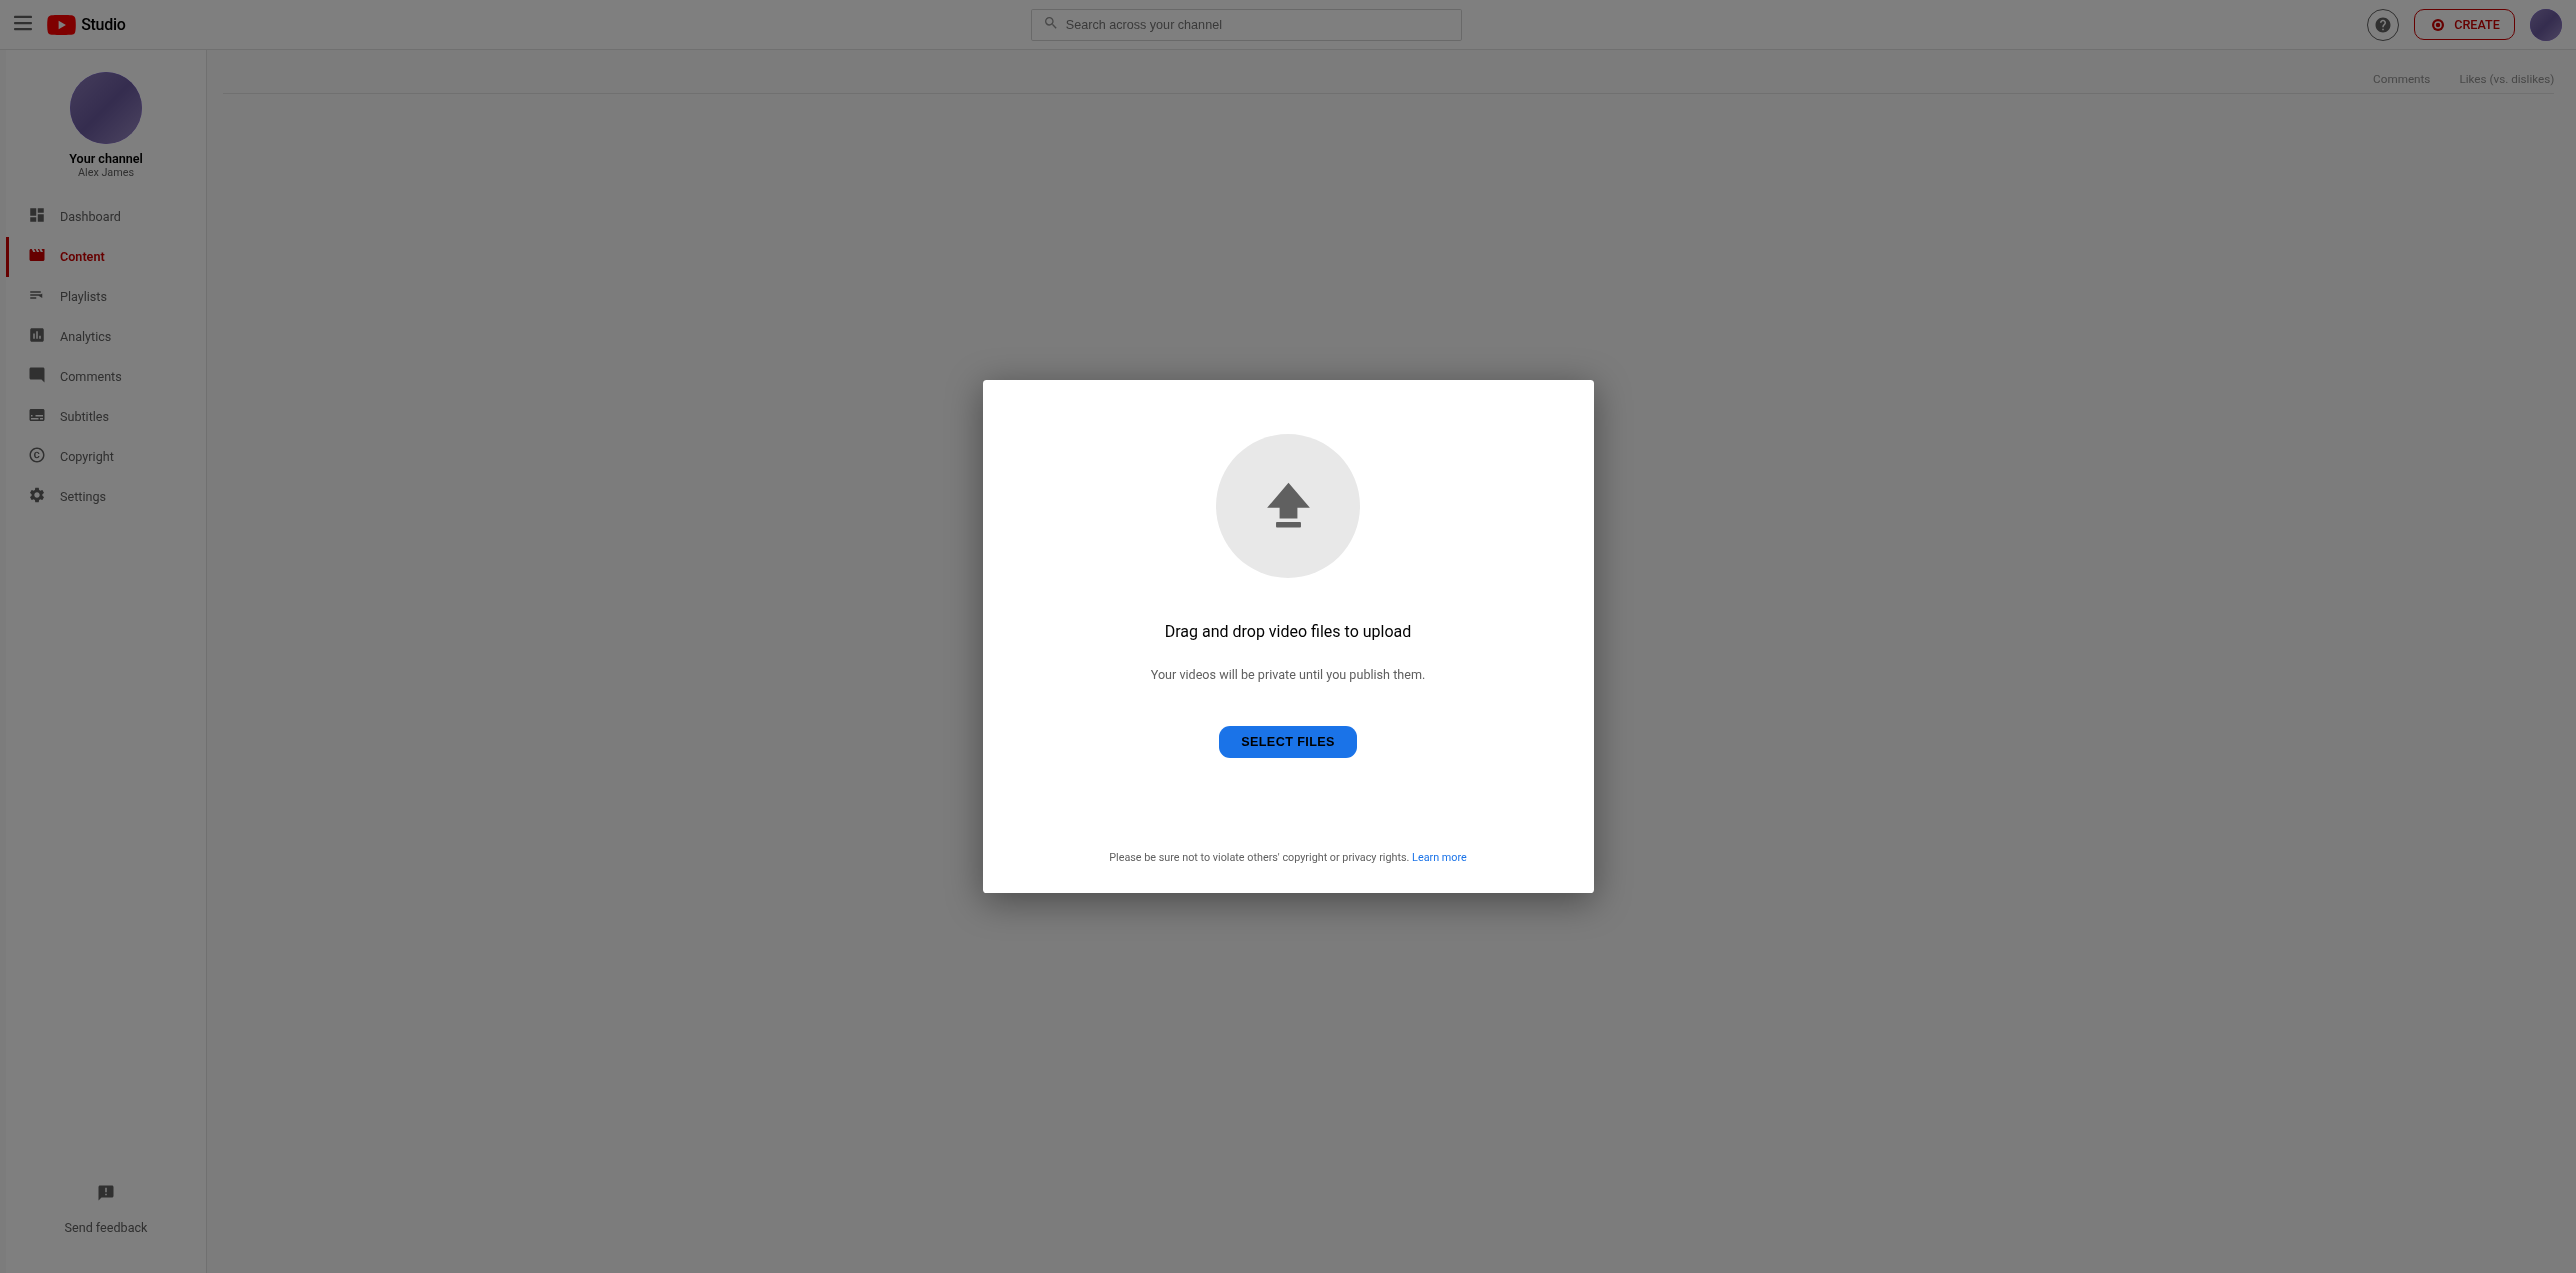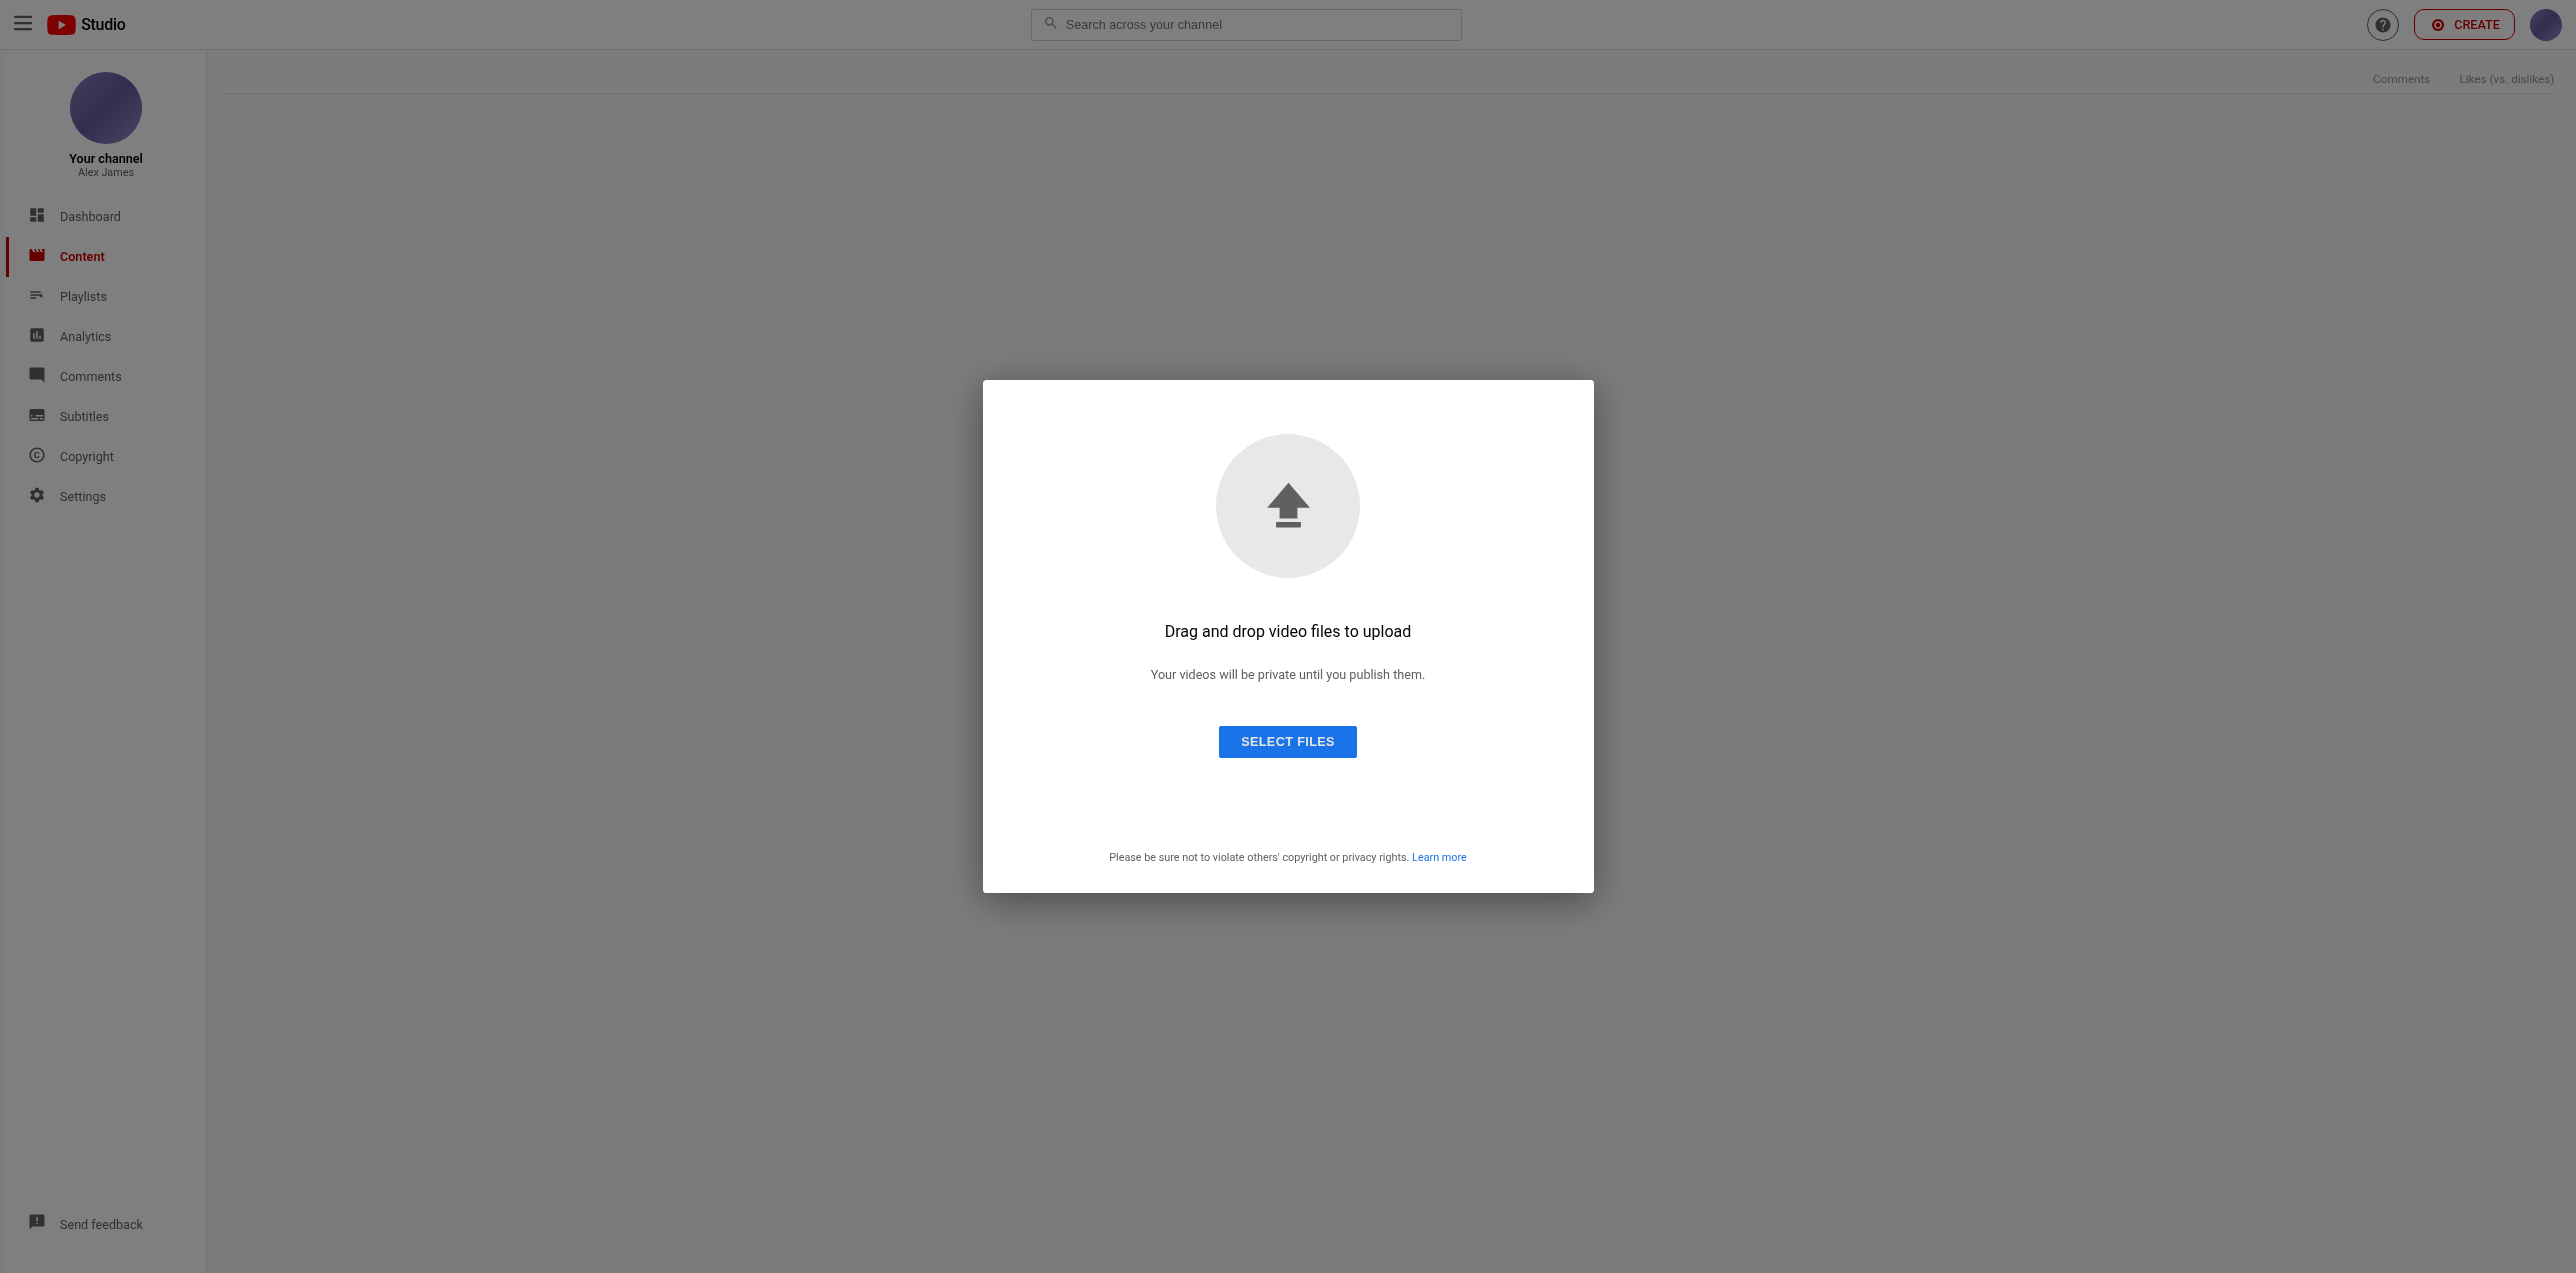--- a/index.html
+++ b/index.html
@@ -189,23 +189,23 @@
     .upload-title {
       font-size: 16px; font-weight: 400; color: #030303;
       margin-bottom: 7.2px;
     }
     .upload-subtitle {
       font-size: 12.6px; color: #606060;
       margin-bottom: 25px;
     }
     .select-files-btn {
       background: #1a73e8;
-      color: #e5e5e5;
+      color: #000000;
       border: none;
-      border-radius: 2px;
+      border-radius: 11px;
       padding: 9px 22px;
       font-size: 12.6px; font-weight: 600;
       letter-spacing: 0.4px;
       cursor: pointer;
       text-transform: uppercase;
       margin-bottom: 54px;
     }
     .modal-footer {
       padding: 0 36px 25px;
       text-align: center;
@@ -353,21 +353,21 @@
     <a class="nav-item">
       <span class="icon">
         <svg width="18" height="18" viewBox="0 0 24 24" fill="currentColor">
           <path d="M19.14,12.94c0.04-0.3,0.06-0.61,0.06-0.94c0-0.32-0.02-0.64-0.07-0.94l2.03-1.58c0.18-0.14,0.23-0.41,0.12-0.61 l-1.92-3.32c-0.12-0.22-0.37-0.29-0.59-0.22l-2.39,0.96c-0.5-0.38-1.03-0.7-1.62-0.94L14.4,2.81c-0.04-0.24-0.24-0.41-0.48-0.41 h-3.84c-0.24,0-0.43,0.17-0.47,0.41L9.25,5.35C8.66,5.59,8.12,5.92,7.63,6.29L5.24,5.33c-0.22-0.08-0.47,0-0.59,0.22L2.74,8.87 C2.62,9.08,2.66,9.34,2.86,9.48l2.03,1.58C4.84,11.36,4.8,11.69,4.8,12s0.02,0.64,0.07,0.94l-2.03,1.58 c-0.18,0.14-0.23,0.41-0.12,0.61l1.92,3.32c0.12,0.22,0.37,0.29,0.59,0.22l2.39-0.96c0.5,0.38,1.03,0.7,1.62,0.94l0.36,2.54 c0.05,0.24,0.24,0.41,0.48,0.41h3.84c0.24,0,0.44-0.17,0.47-0.41l0.36-2.54c0.59-0.24,1.13-0.56,1.62-0.94l2.39,0.96 c0.22,0.08,0.47,0,0.59-0.22l1.92-3.32c0.12-0.22,0.07-0.47-0.12-0.61L19.14,12.94z M12,15.6c-1.98,0-3.6-1.62-3.6-3.6 s1.62-3.6,3.6-3.6s3.6,1.62,3.6,3.6S13.98,15.6,12,15.6z"></path>
         </svg>
       </span>
       <span>Settings</span>
     </a>
   </nav>
   <div class="sidebar-footer">
-    <a class="nav-item" style="padding:9px 0;">
+    <a class="nav-item" style="padding:9px 0;flex-direction:column;">
       <span class="icon">
         <svg width="18" height="18" viewBox="0 0 24 24" fill="currentColor">
           <path d="M20 2H4c-1.1 0-2 .9-2 2v18l4-4h14c1.1 0 2-.9 2-2V4c0-1.1-.9-2-2-2zm-7 9h-2V5h2v6zm0 4h-2v-2h2v2z"></path>
         </svg>
       </span>
       <span>Send feedback</span>
     </a>
   </div>
 </aside>
 

